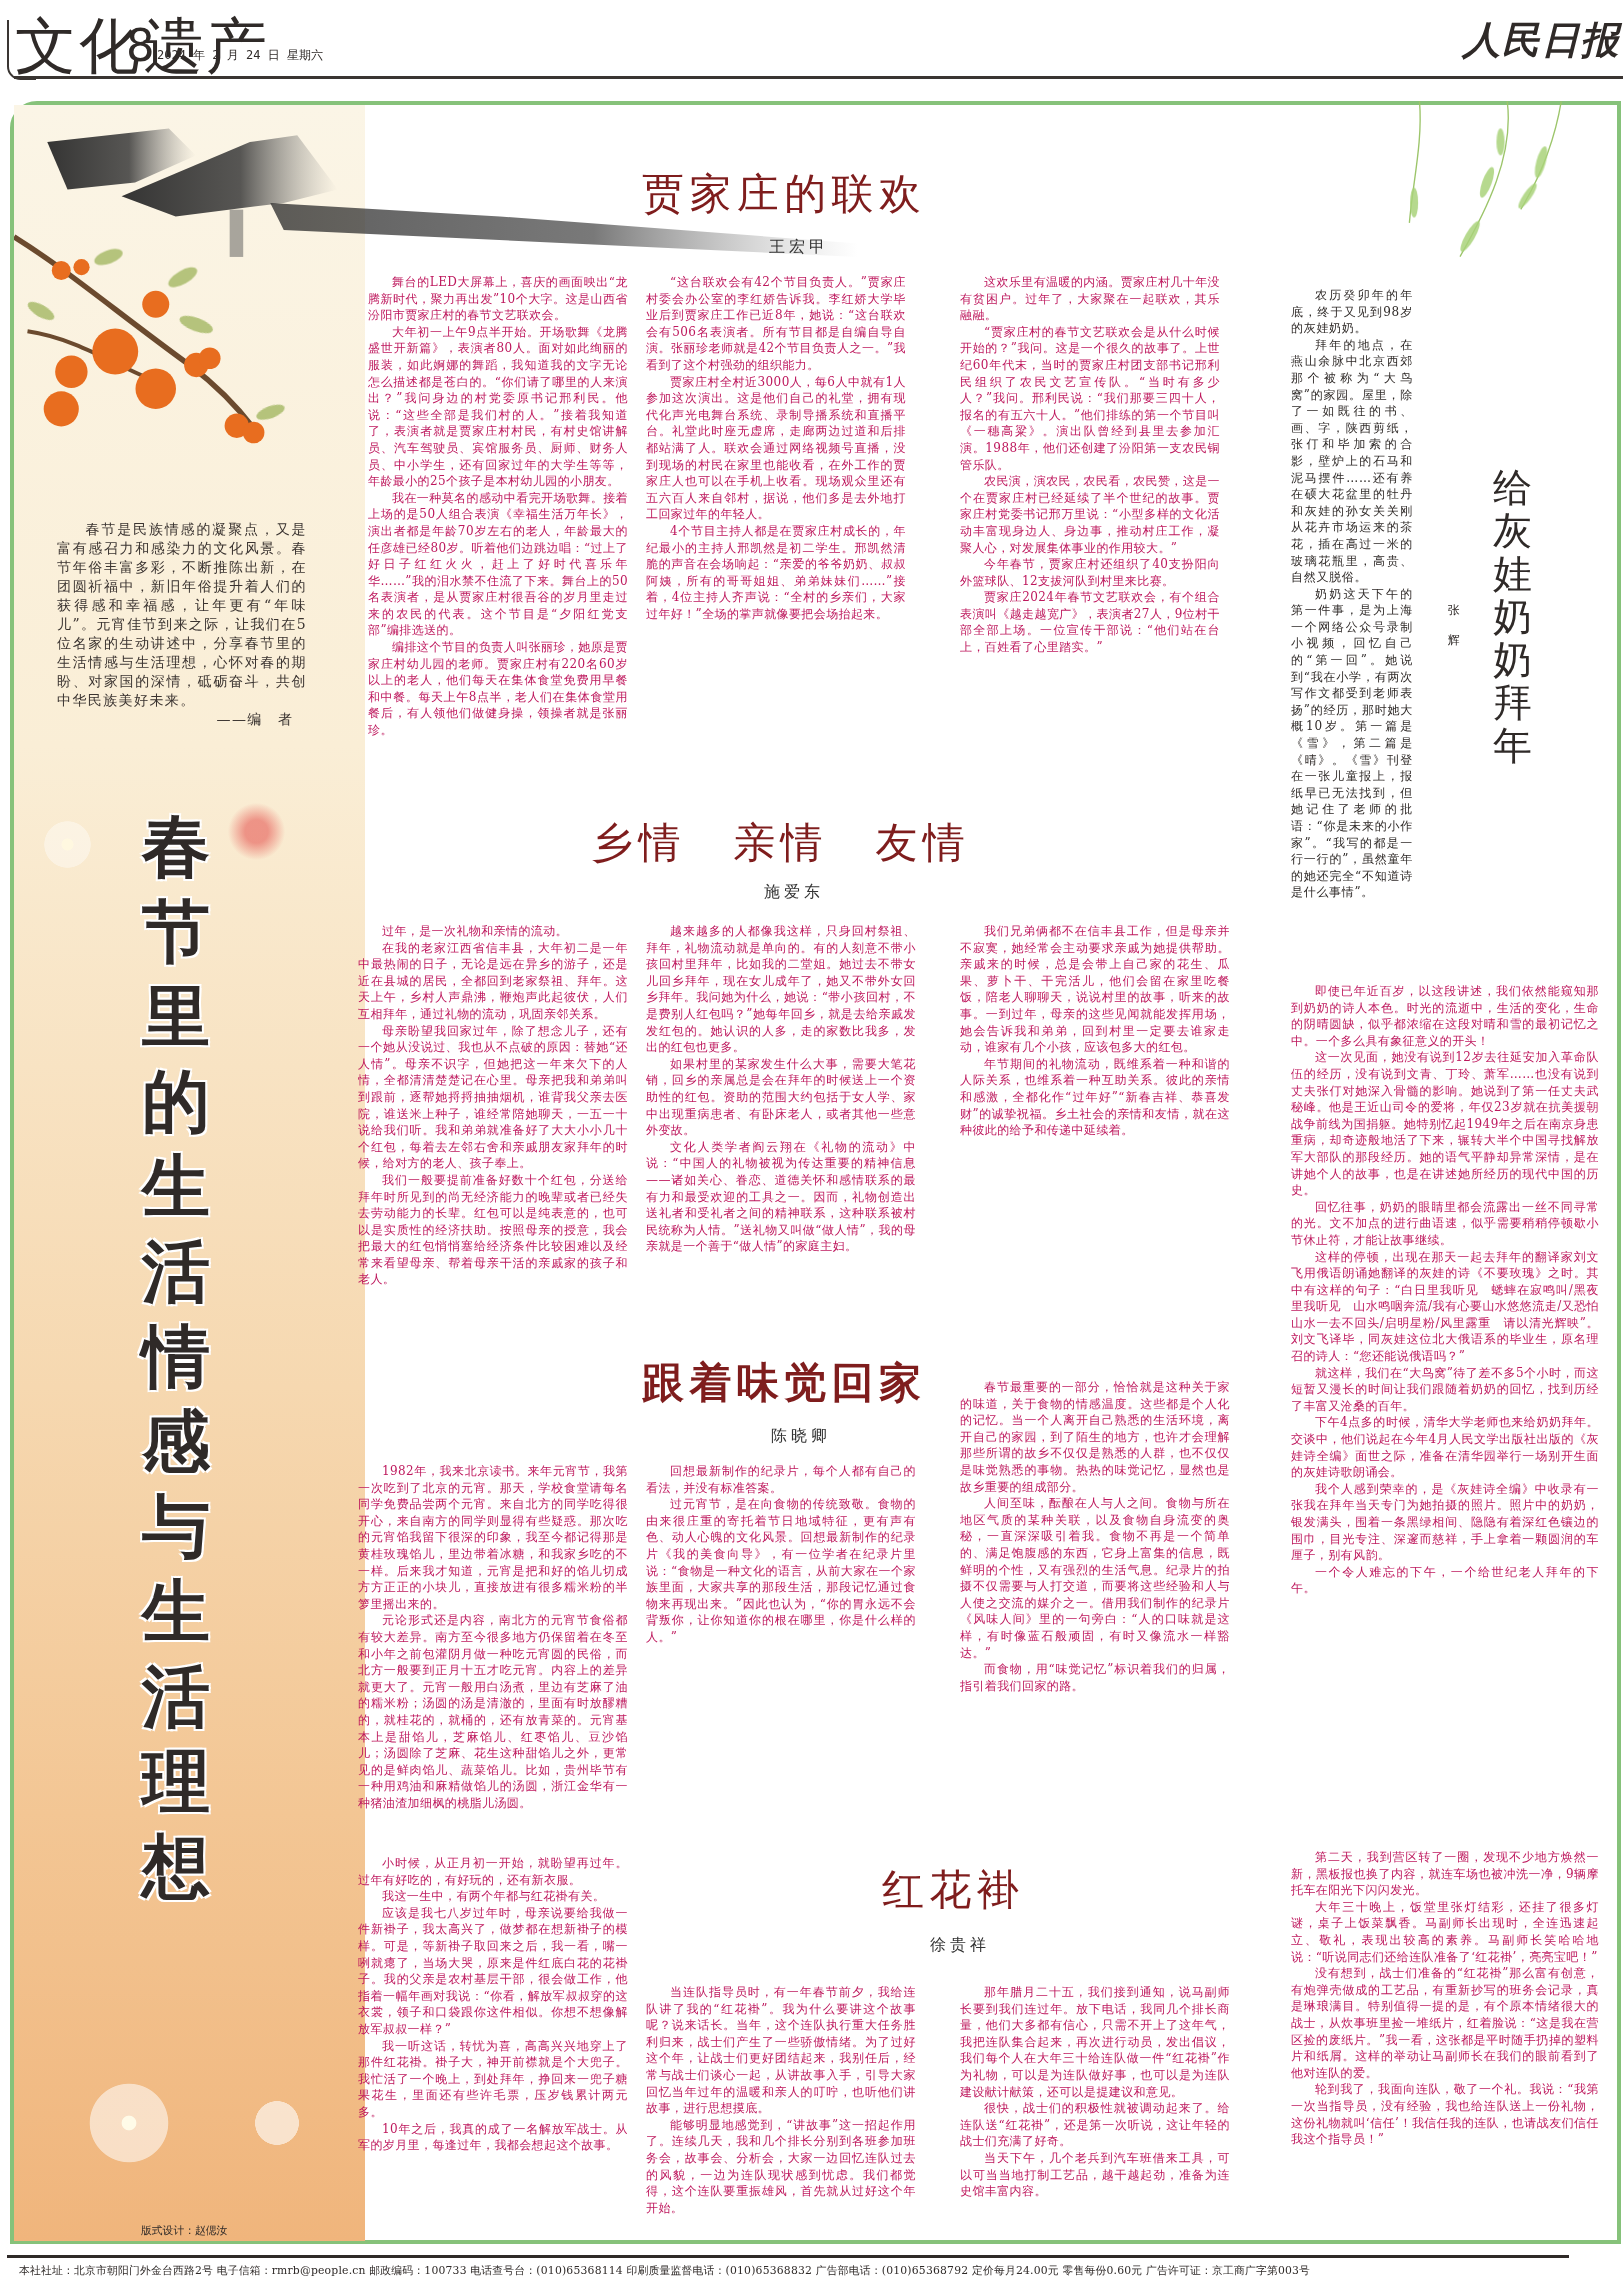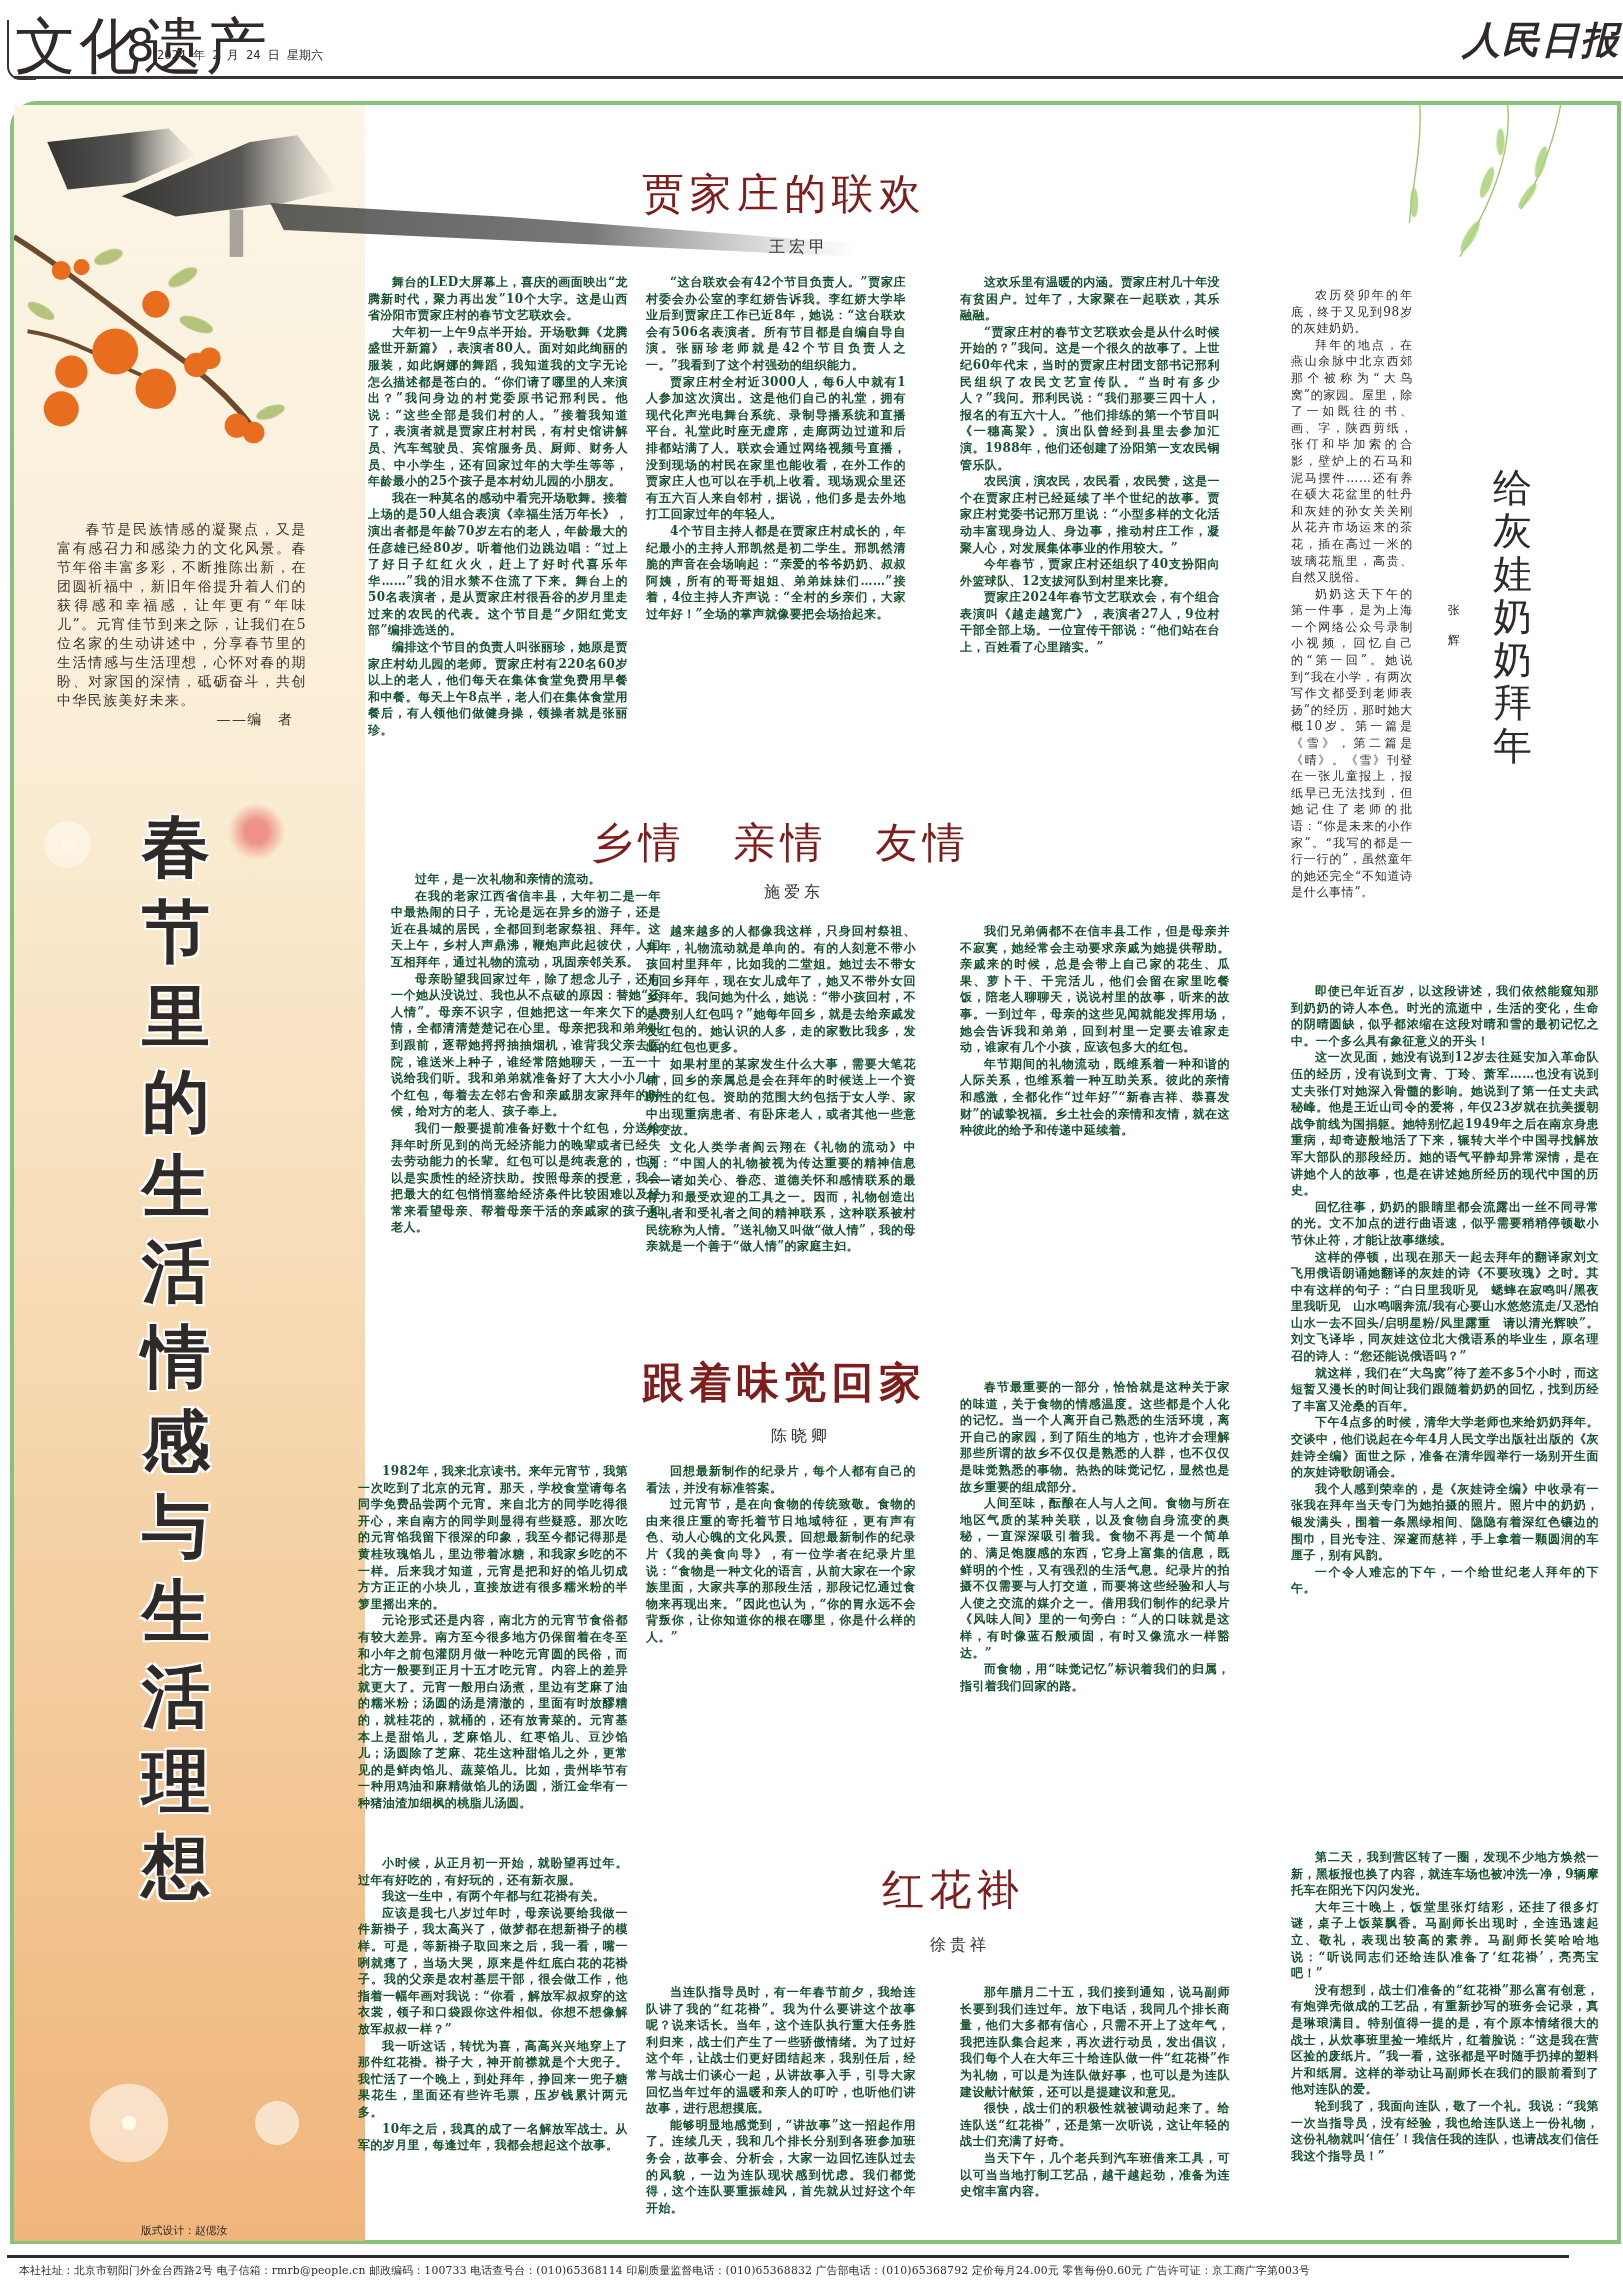--- a/index.html
+++ b/index.html
@@ -23,21 +23,21 @@
   .editor-note .sig{display:block;text-align:right;padding-right:13.5px;}
 
   .feature-title{position:absolute;left:139px;top:804px;width:74px;font-family:"DejaVu Sans",sans-serif;font-weight:bold;font-size:68px;line-height:85px;color:#2f2a28;text-align:center;
      text-shadow:2px 2px 0 #fff,-2px -2px 0 #fff,2px -2px 0 #fff,-2px 2px 0 #fff;}
 
   .firework{position:absolute;border-radius:50%;}
 
   .art-title{position:absolute;font-family:"DejaVu Sans",sans-serif;font-size:42px;color:#7f1d1d;letter-spacing:5.4px;}
   .art-title.serif{font-family:"DejaVu Serif",serif;font-weight:bold;}
   .art-author{position:absolute;font-size:16px;letter-spacing:4px;color:#333;}
-  .col{position:absolute;font-size:12px;line-height:16.6px;color:#14532d;text-align:justify;letter-spacing:0.4px;font-weight:bold;}
+  .col{position:absolute;font-size:12px;line-height:16.6px;color:#be185d;text-align:justify;letter-spacing:0.4px;}
   .col p{margin:0;text-indent:2em;}
   .kai{font-family:"DejaVu Serif",serif;}
 
   .vtitle{position:absolute;left:1490px;top:466px;width:45px;font-family:"DejaVu Sans",sans-serif;font-size:39px;line-height:43px;color:#2f2a28;text-align:center;}
   .vauthor{position:absolute;left:1447px;top:595px;width:13.5px;font-size:12px;line-height:30px;text-align:center;}
   .willow{position:absolute;left:1406px;top:101px;width:189px;height:183px;}
   .gcol{position:absolute;left:1291px;top:287px;width:122px;font-size:12px;line-height:16.6px;text-align:justify;letter-spacing:0.7px;}
   .gcol p{margin:0;text-indent:2em;}
 
   .footer{position:absolute;left:0;top:2255px;width:1569px;}
@@ -143,21 +143,21 @@
 <div class="col" style="left:960px;top:274px;width:260px;height:500px;overflow:hidden;">
   <p>这欢乐里有温暖的内涵。贾家庄村几十年没有贫困户。过年了，大家聚在一起联欢，其乐融融。</p>
   <p>“贾家庄村的春节文艺联欢会是从什么时候开始的？”我问。这是一个很久的故事了。上世纪60年代末，当时的贾家庄村团支部书记邢利民组织了农民文艺宣传队。“当时有多少人？”我问。邢利民说：“我们那要三四十人，报名的有五六十人。”他们排练的第一个节目叫《一穗高粱》。演出队曾经到县里去参加汇演。1988年，他们还创建了汾阳第一支农民铜管乐队。</p>
   <p>农民演，演农民，农民看，农民赞，这是一个在贾家庄村已经延续了半个世纪的故事。贾家庄村党委书记邢万里说：“小型多样的文化活动丰富现身边人、身边事，推动村庄工作，凝聚人心，对发展集体事业的作用较大。”</p>
   <p>今年春节，贾家庄村还组织了40支扮阳向外篮球队、12支拔河队到村里来比赛。</p>
   <p>贾家庄2024年春节文艺联欢会，有个组合表演叫《越走越宽广》，表演者27人，9位村干部全部上场。一位宣传干部说：“他们站在台上，百姓看了心里踏实。”</p>
 </div>
 
 <div class="art-title" style="left:591px;top:815px;">乡情　亲情　友情</div>
 <div class="art-author kai" style="left:764px;top:882px;">施爱东</div>
-<div class="col" style="left:358px;top:871px;width:270px;height:379px;overflow:hidden;margin-left:33px;">
+<div class="col" style="left:358px;top:923px;width:270px;height:379px;overflow:hidden;">
   <p>过年，是一次礼物和亲情的流动。</p>
   <p>在我的老家江西省信丰县，大年初二是一年中最热闹的日子，无论是远在异乡的游子，还是近在县城的居民，全都回到老家祭祖、拜年。这天上午，乡村人声鼎沸，鞭炮声此起彼伏，人们互相拜年，通过礼物的流动，巩固亲邻关系。</p>
   <p>母亲盼望我回家过年，除了想念儿子，还有一个她从没说过、我也从不点破的原因：替她“还人情”。母亲不识字，但她把这一年来欠下的人情，全都清清楚楚记在心里。母亲把我和弟弟叫到跟前，逐帮她捋捋抽抽烟机，谁背我父亲去医院，谁送米上种子，谁经常陪她聊天，一五一十说给我们听。我和弟弟就准备好了大大小小几十个红包，每着去左邻右舍和亲戚朋友家拜年的时候，给对方的老人、孩子奉上。</p>
   <p>我们一般要提前准备好数十个红包，分送给拜年时所见到的尚无经济能力的晚辈或者已经失去劳动能力的长辈。红包可以是纯表意的，也可以是实质性的经济扶助。按照母亲的授意，我会把最大的红包悄悄塞给经济条件比较困难以及经常来看望母亲、帮着母亲干活的亲戚家的孩子和老人。</p>
 </div>
 <div class="col" style="left:646px;top:923px;width:270px;height:379px;overflow:hidden;">
   <p>越来越多的人都像我这样，只身回村祭祖、拜年，礼物流动就是单向的。有的人刻意不带小孩回村里拜年，比如我的二堂姐。她过去不带女儿回乡拜年，现在女儿成年了，她又不带外女回乡拜年。我问她为什么，她说：“带小孩回村，不是费别人红包吗？”她每年回乡，就是去给亲戚发发红包的。她认识的人多，走的家数比我多，发出的红包也更多。</p>
   <p>如果村里的某家发生什么大事，需要大笔花销，回乡的亲属总是会在拜年的时候送上一个资助性的红包。资助的范围大约包括于女人学、家中出现重病患者、有卧床老人，或者其他一些意外变故。</p>
   <p>文化人类学者阎云翔在《礼物的流动》中说：“中国人的礼物被视为传达重要的精神信息——诸如关心、眷恋、道德关怀和感情联系的最有力和最受欢迎的工具之一。因而，礼物创造出送礼者和受礼者之间的精神联系，这种联系被村民统称为人情。”送礼物又叫做“做人情”，我的母亲就是一个善于“做人情”的家庭主妇。</p>
 </div>

